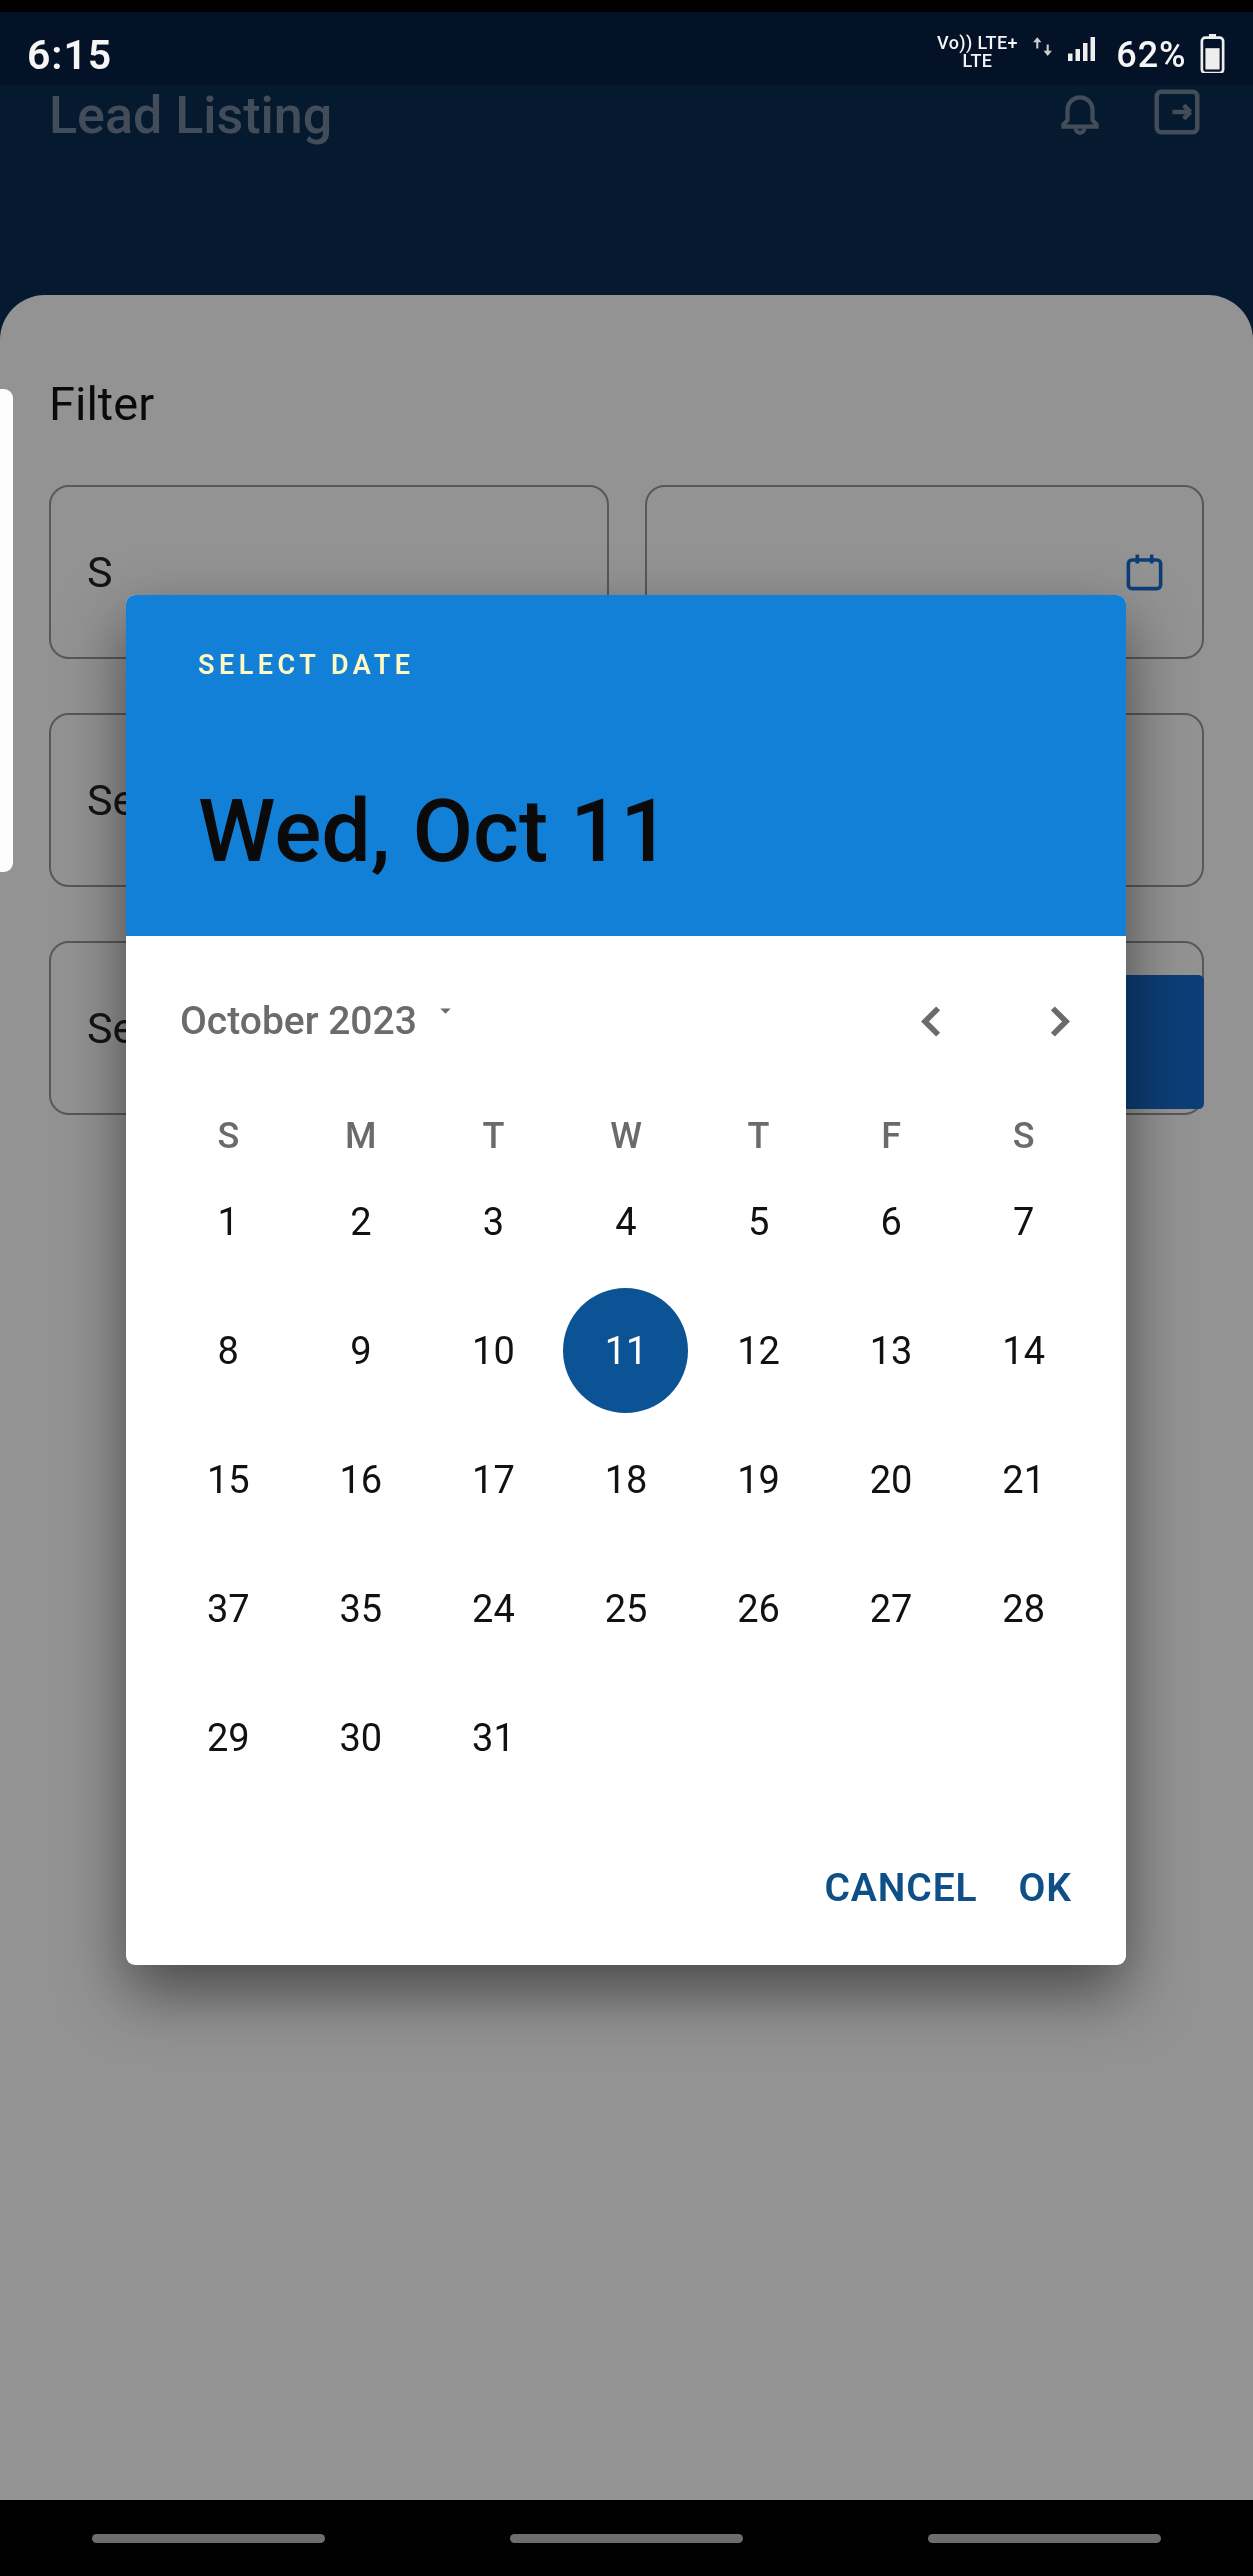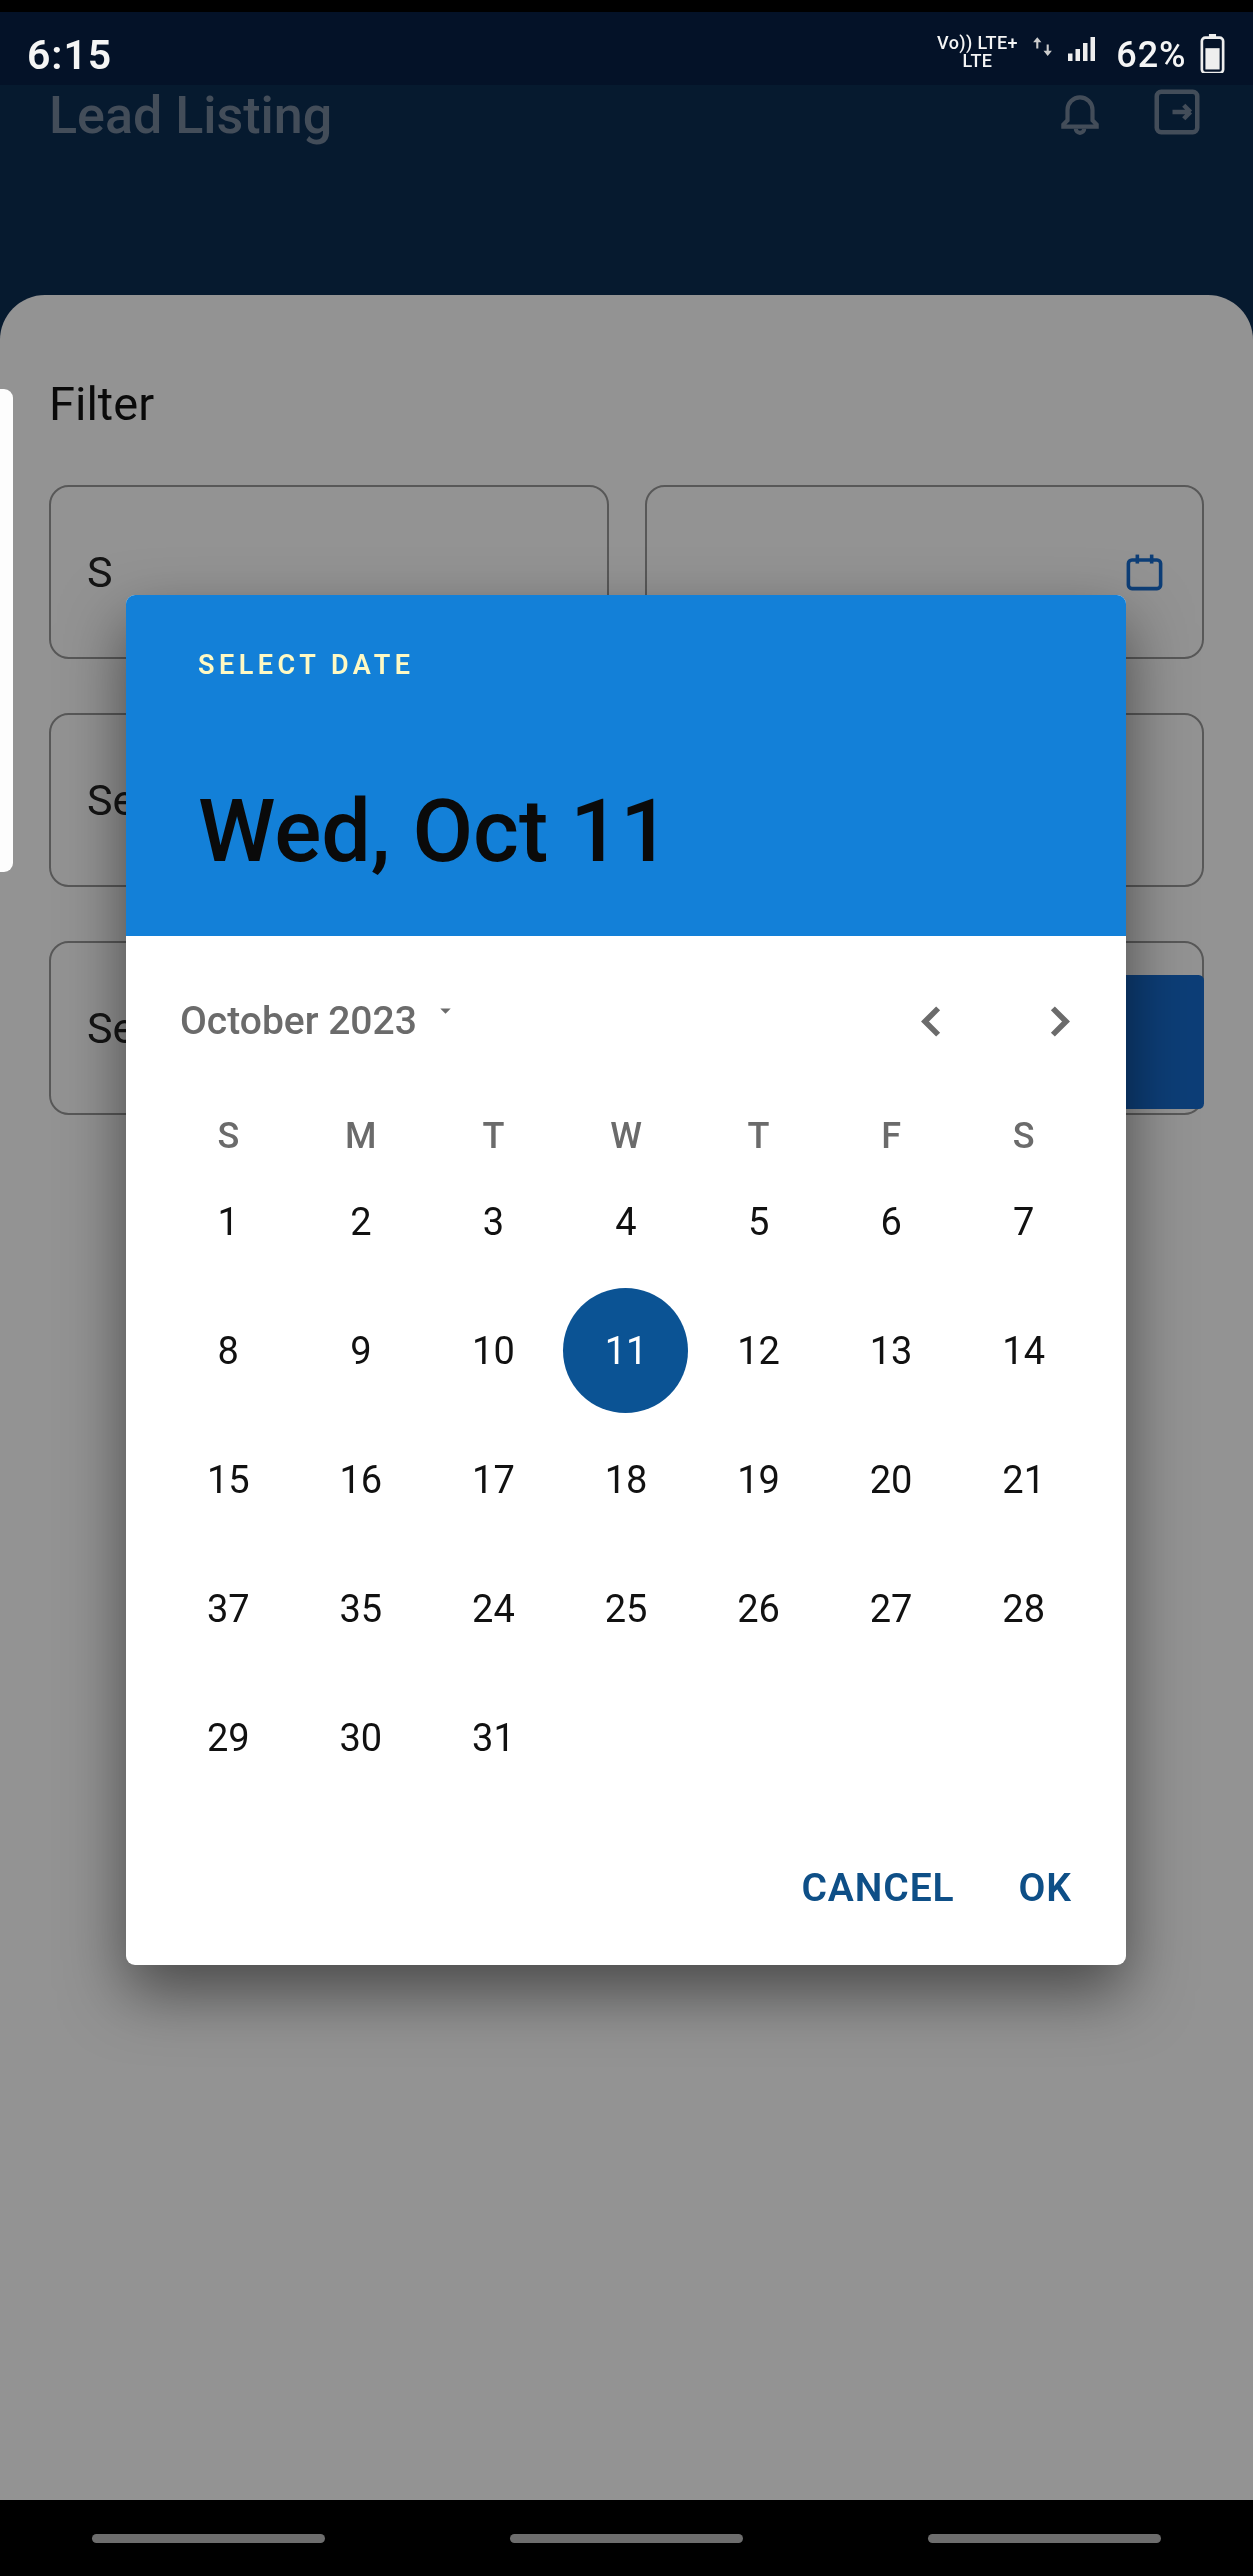--- a/index.html
+++ b/index.html
@@ -85,21 +85,21 @@
   .day-cell .ball {
     width: 129px; height: 129px; border-radius: 64px; display:flex;
     align-items:center; justify-content:center;
   }
   .day-cell.selected .ball { background: #0b5394; color: #fff; width:129px; height:129px; border-radius:64px;}
   .day-cell.selected { color:#fff; }
   
   .day-cell.selected .ball { width: 125px; height: 125px; border-radius: 63px; font-size:38px;}
 
   .dlg-actions {
-    display: flex; justify-content: flex-end; gap: 64px;
+    display: flex; justify-content: flex-end; gap: 41px;
     padding: 45px 54px 54px 0; font-size: 39px; font-weight: 600; color: #0e4f87;
   }
   .dlg-actions span { letter-spacing: 0.9px; cursor: pointer; }
 
   
   .navbar {
     position: absolute; bottom: 0; left: 0; right: 0; height: 76px;
     background: #000; display:flex; align-items:center; justify-content:space-around;
   }
   .nav-pill { width: 233px; height: 9px; background: #6d6d6d; border-radius: 4.5px; }

